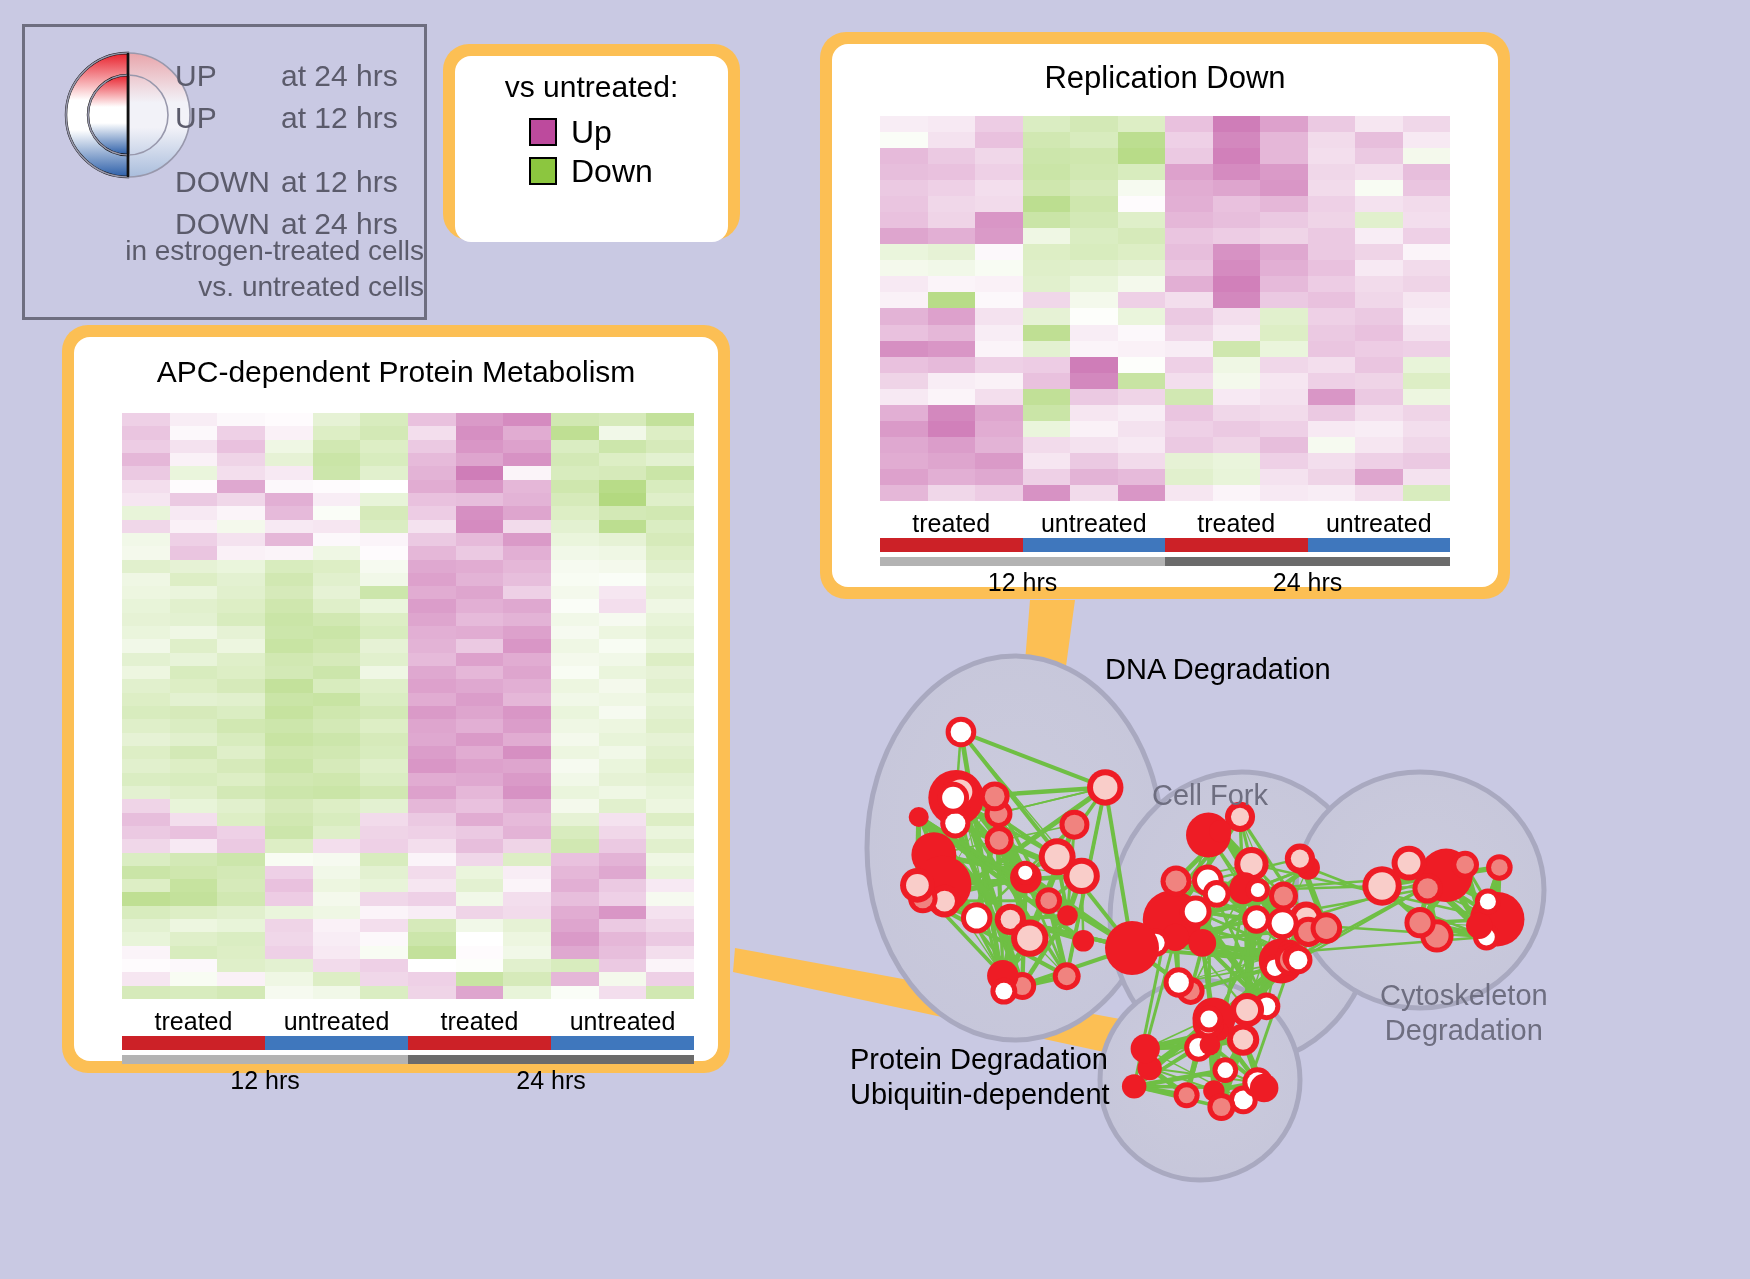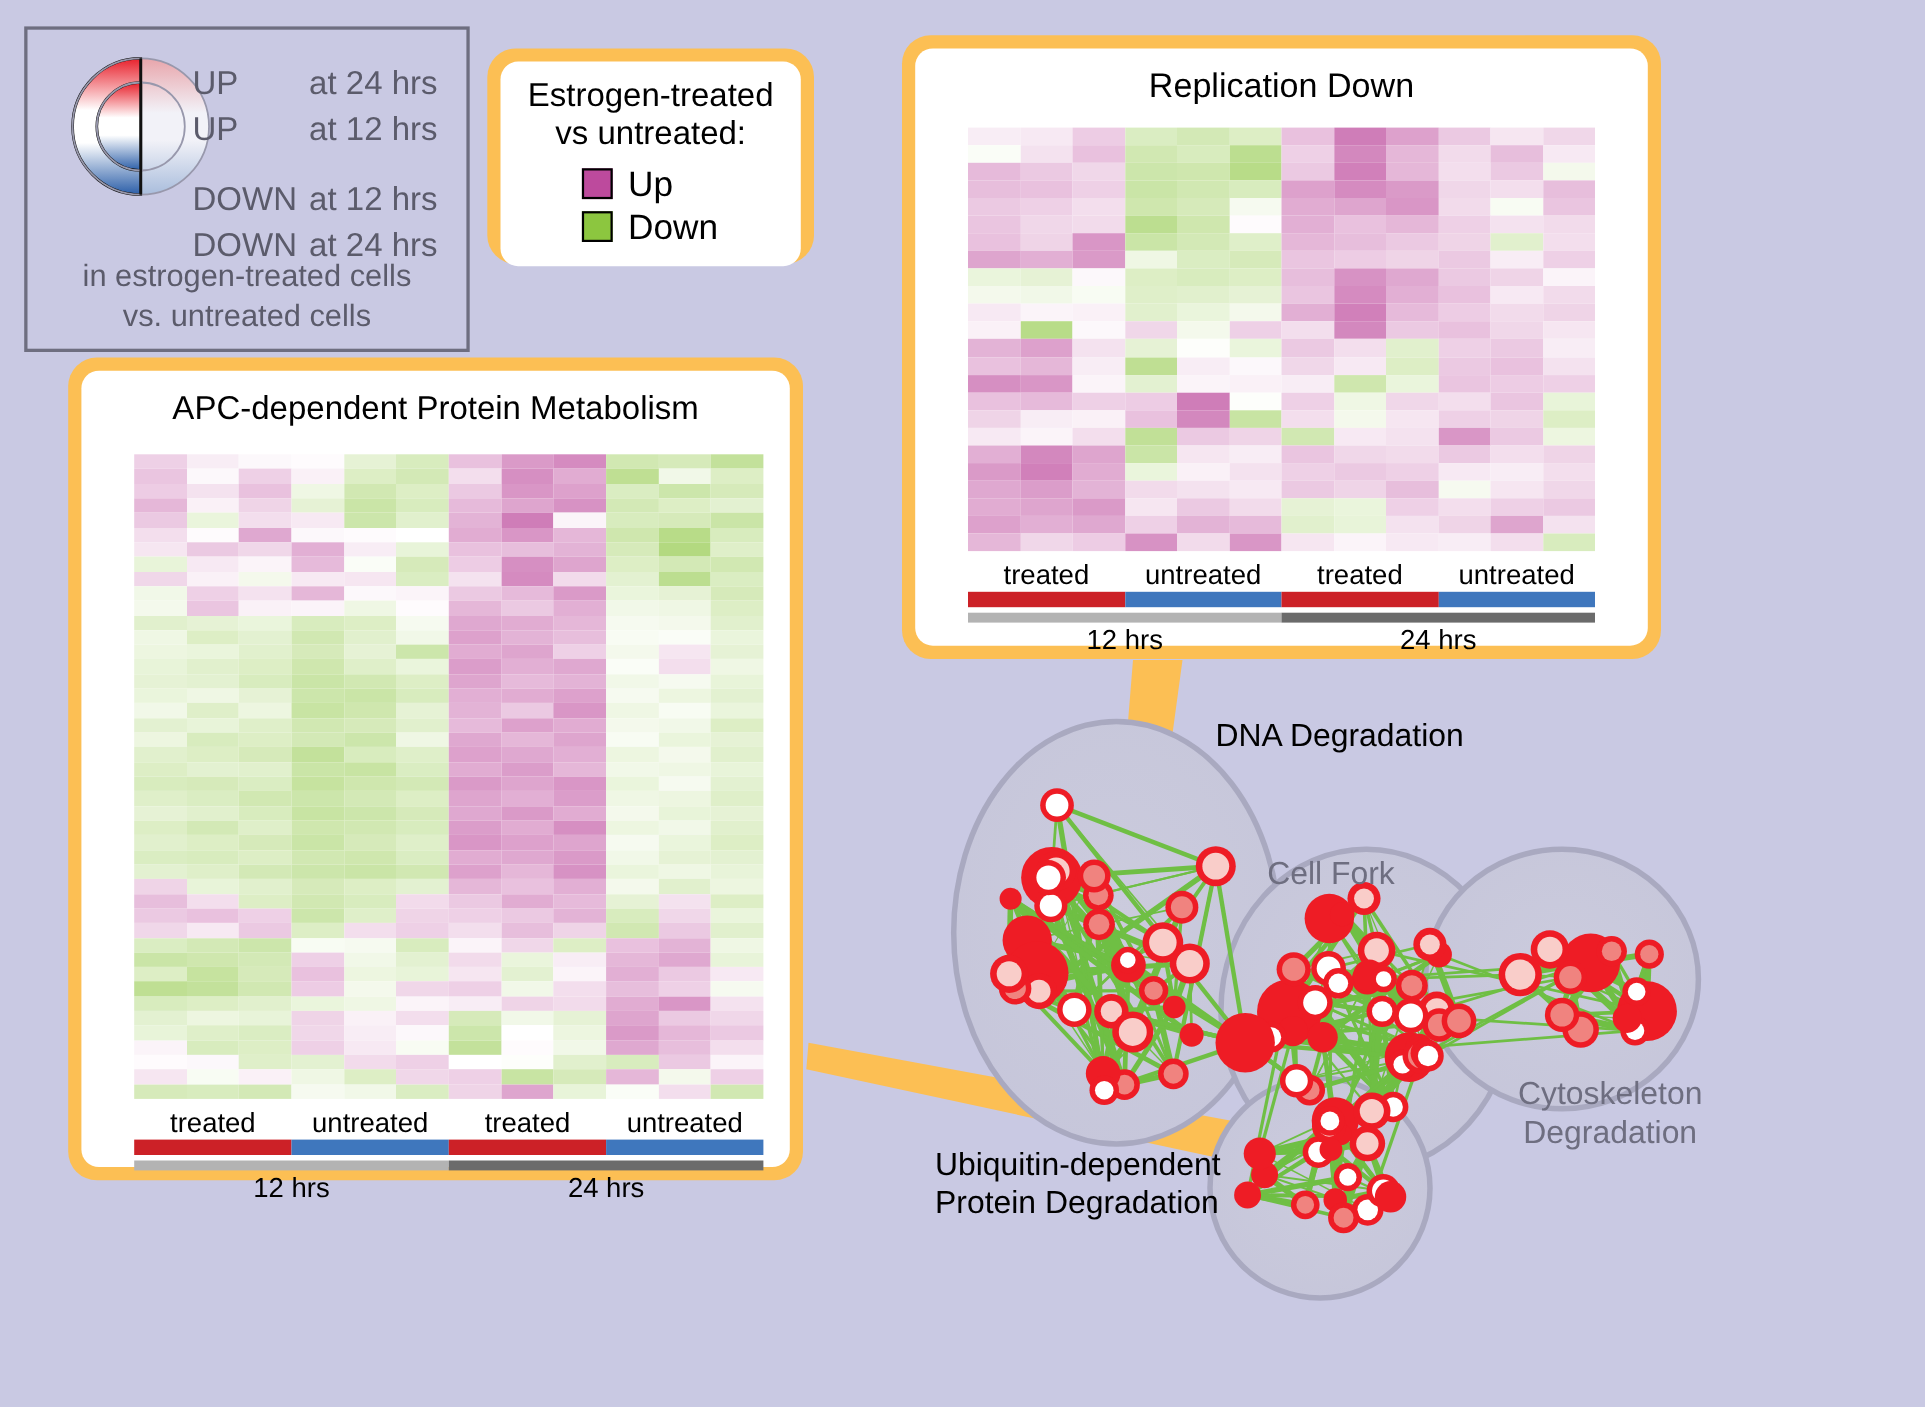--- a/index.html
+++ b/index.html
@@ -14,21 +14,21 @@
   
   #wheel-legend{
     position:absolute;left:22px;top:24px;width:405px;height:296px;
     background:#c9c9e3;border:3px solid #6e6e80;box-sizing:border-box;
   }
   #wheel-wrap{position:absolute;left:28px;top:20px;width:150px;height:170px;}
   #wheel-rows{position:absolute;left:150px;top:32px;width:250px;}
   .wrow{display:flex;align-items:baseline;height:42px;}
   .wrow .w-dir{width:106px;font-size:30px;color:#5b5b6b;}
   .wrow .w-time{font-size:30px;color:#5b5b6b;}
-  #wheel-sub{position:absolute;left:0;top:206px;width:100%;text-align:center;
+  #wheel-sub{position:absolute;left:0;top:206px;width:100%;text-align:right;
     font-size:28px;line-height:1.28;color:#5b5b6b;}
 
   
   .card{position:absolute;background:#fcbf54;border-radius:26px;padding:12px;box-sizing:border-box;}
   .card-inner{background:#ffffff;border-radius:16px;width:100%;height:100%;position:relative;}
 
   #legend-card{left:443px;top:44px;width:297px;height:196px;}
   #legend-card .card-inner{padding:14px 0 0 0;}
   #legend-title{text-align:center;font-size:30px;line-height:1.16;color:#000;}
   #legend-items{margin-top:8px;padding-left:74px;}
@@ -116,21 +116,20 @@
     </div>
     <div id="wheel-sub">
       <div>in estrogen-treated cells</div>
       <div>vs. untreated cells</div>
     </div>
   </div>
 
   <div class="card" id="legend-card">
     <div class="card-inner">
       <div id="legend-title">
-        <div>Estrogen-treated</div>
         <div>vs untreated:</div>
       </div>
       <div id="legend-items">
         <div class="leg-item">
           <span class="leg-sw" id="sw-up" style="background: rgb(189, 74, 157);"></span>
           <span class="leg-lbl">Up</span>
         </div>
         <div class="leg-item">
           <span class="leg-sw" id="sw-down" style="background: rgb(140, 198, 63);"></span>
           <span class="leg-lbl">Down</span>
@@ -1543,18 +1542,18 @@
         </g>
     </svg>
 
     <div class="clbl" style="left:325px;top:52px;color:#000;">DNA Degradation</div>
     <div class="clbl" style="left:372px;top:178px;color:#6e6e80;">Cell Fork</div>
     <div class="clbl" style="left:600px;top:378px;color:#6e6e80;text-align:center;">
       <div>Cytoskeleton</div>
       <div>Degradation</div>
     </div>
     <div class="clbl" style="left:70px;top:442px;color:#000;">
+      <div>Protein Degradation</div>
       <div>Ubiquitin-dependent</div>
-      <div>Protein Degradation</div>
     </div>
   </div>
 
 </div>
 
 </body></html>

